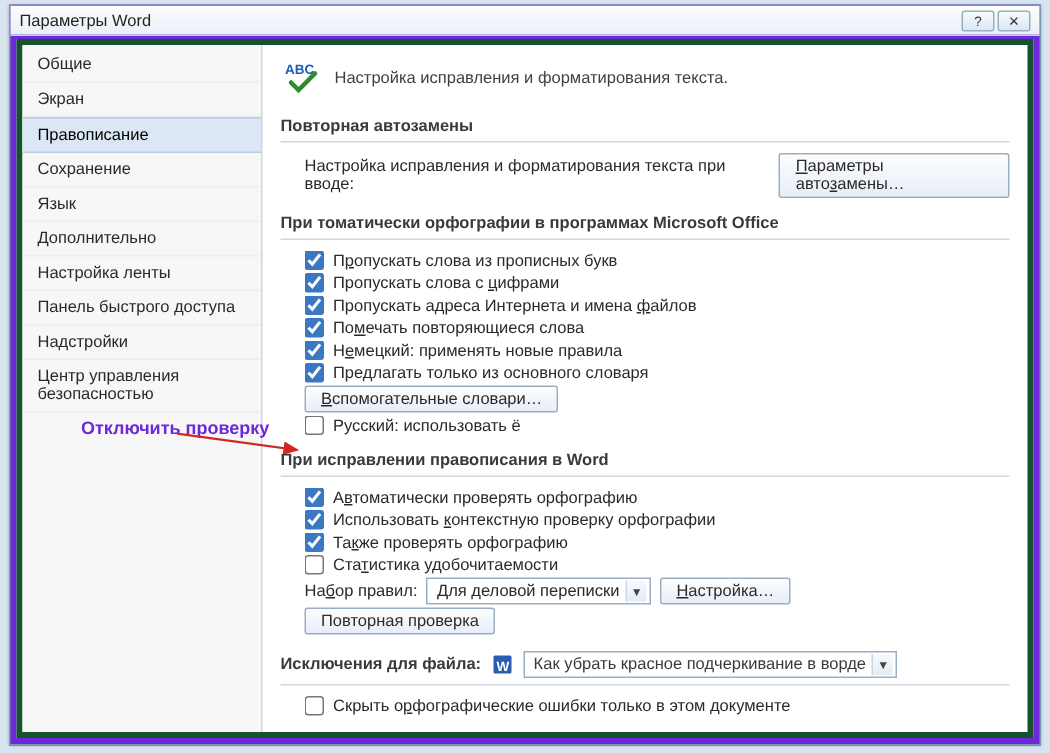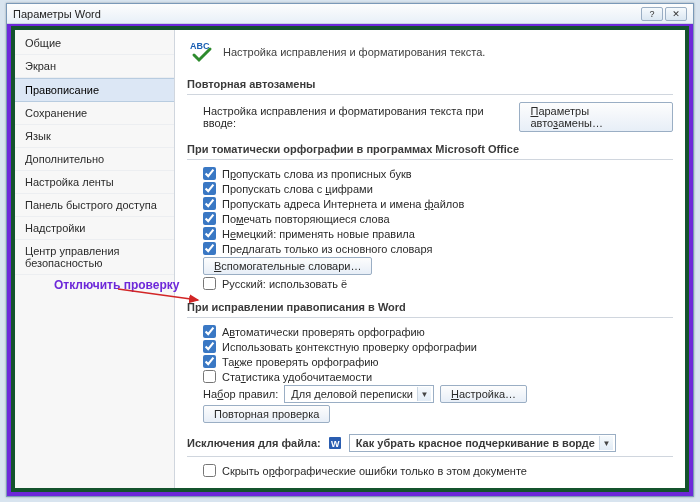--- a/index.html
+++ b/index.html
@@ -278,21 +278,21 @@
       <div class="section-gap"></div>
 
       <div class="group-title" style="display:flex;align-items:center;gap:6px;">
         <span>Исключения для файла:</span>
         <span class="doc-icon">
           <svg width="14" height="14" viewBox="0 0 14 14">
               <rect x="1" y="1" width="12" height="12" rx="1" fill="#2a5db0"></rect>
               <text x="3" y="11" font-size="9" fill="#fff" font-weight="bold">W</text>
             </svg>
         </span>
-        <span class="sel" style="font-weight:bold">
+        <span class="sel" style="font-weight:normal">
           <span>Как убрать красное подчеркивание в ворде</span>
           <span class="arrow">▼</span>
         </span>
       </div>
       <div class="row">
           <input type="checkbox" style="">
           <span>Скрыть о<u class="hot">р</u>фографические ошибки только в этом документе</span>
         </div>
       <div class="row"></div>
 

